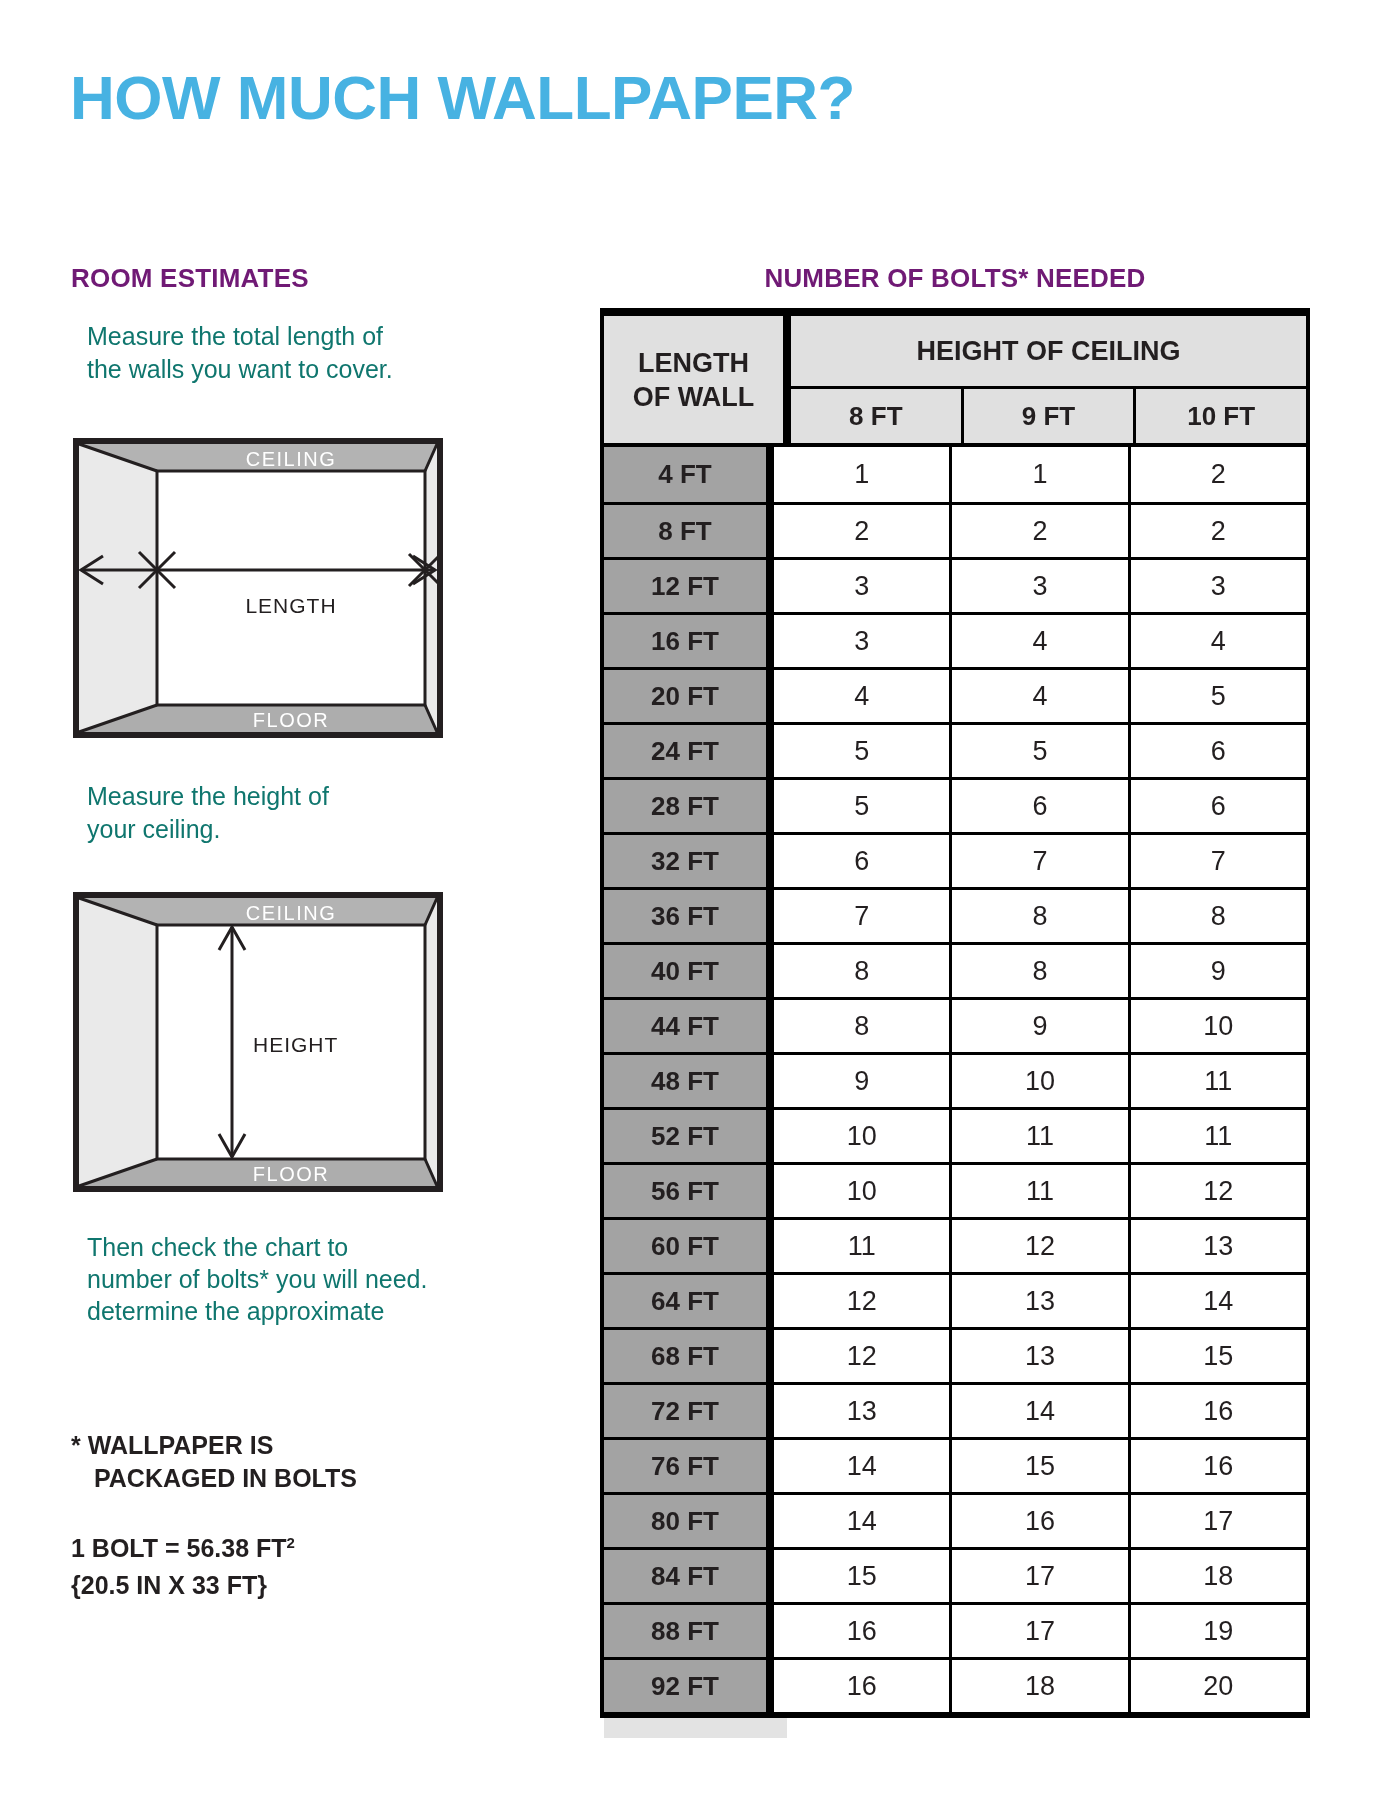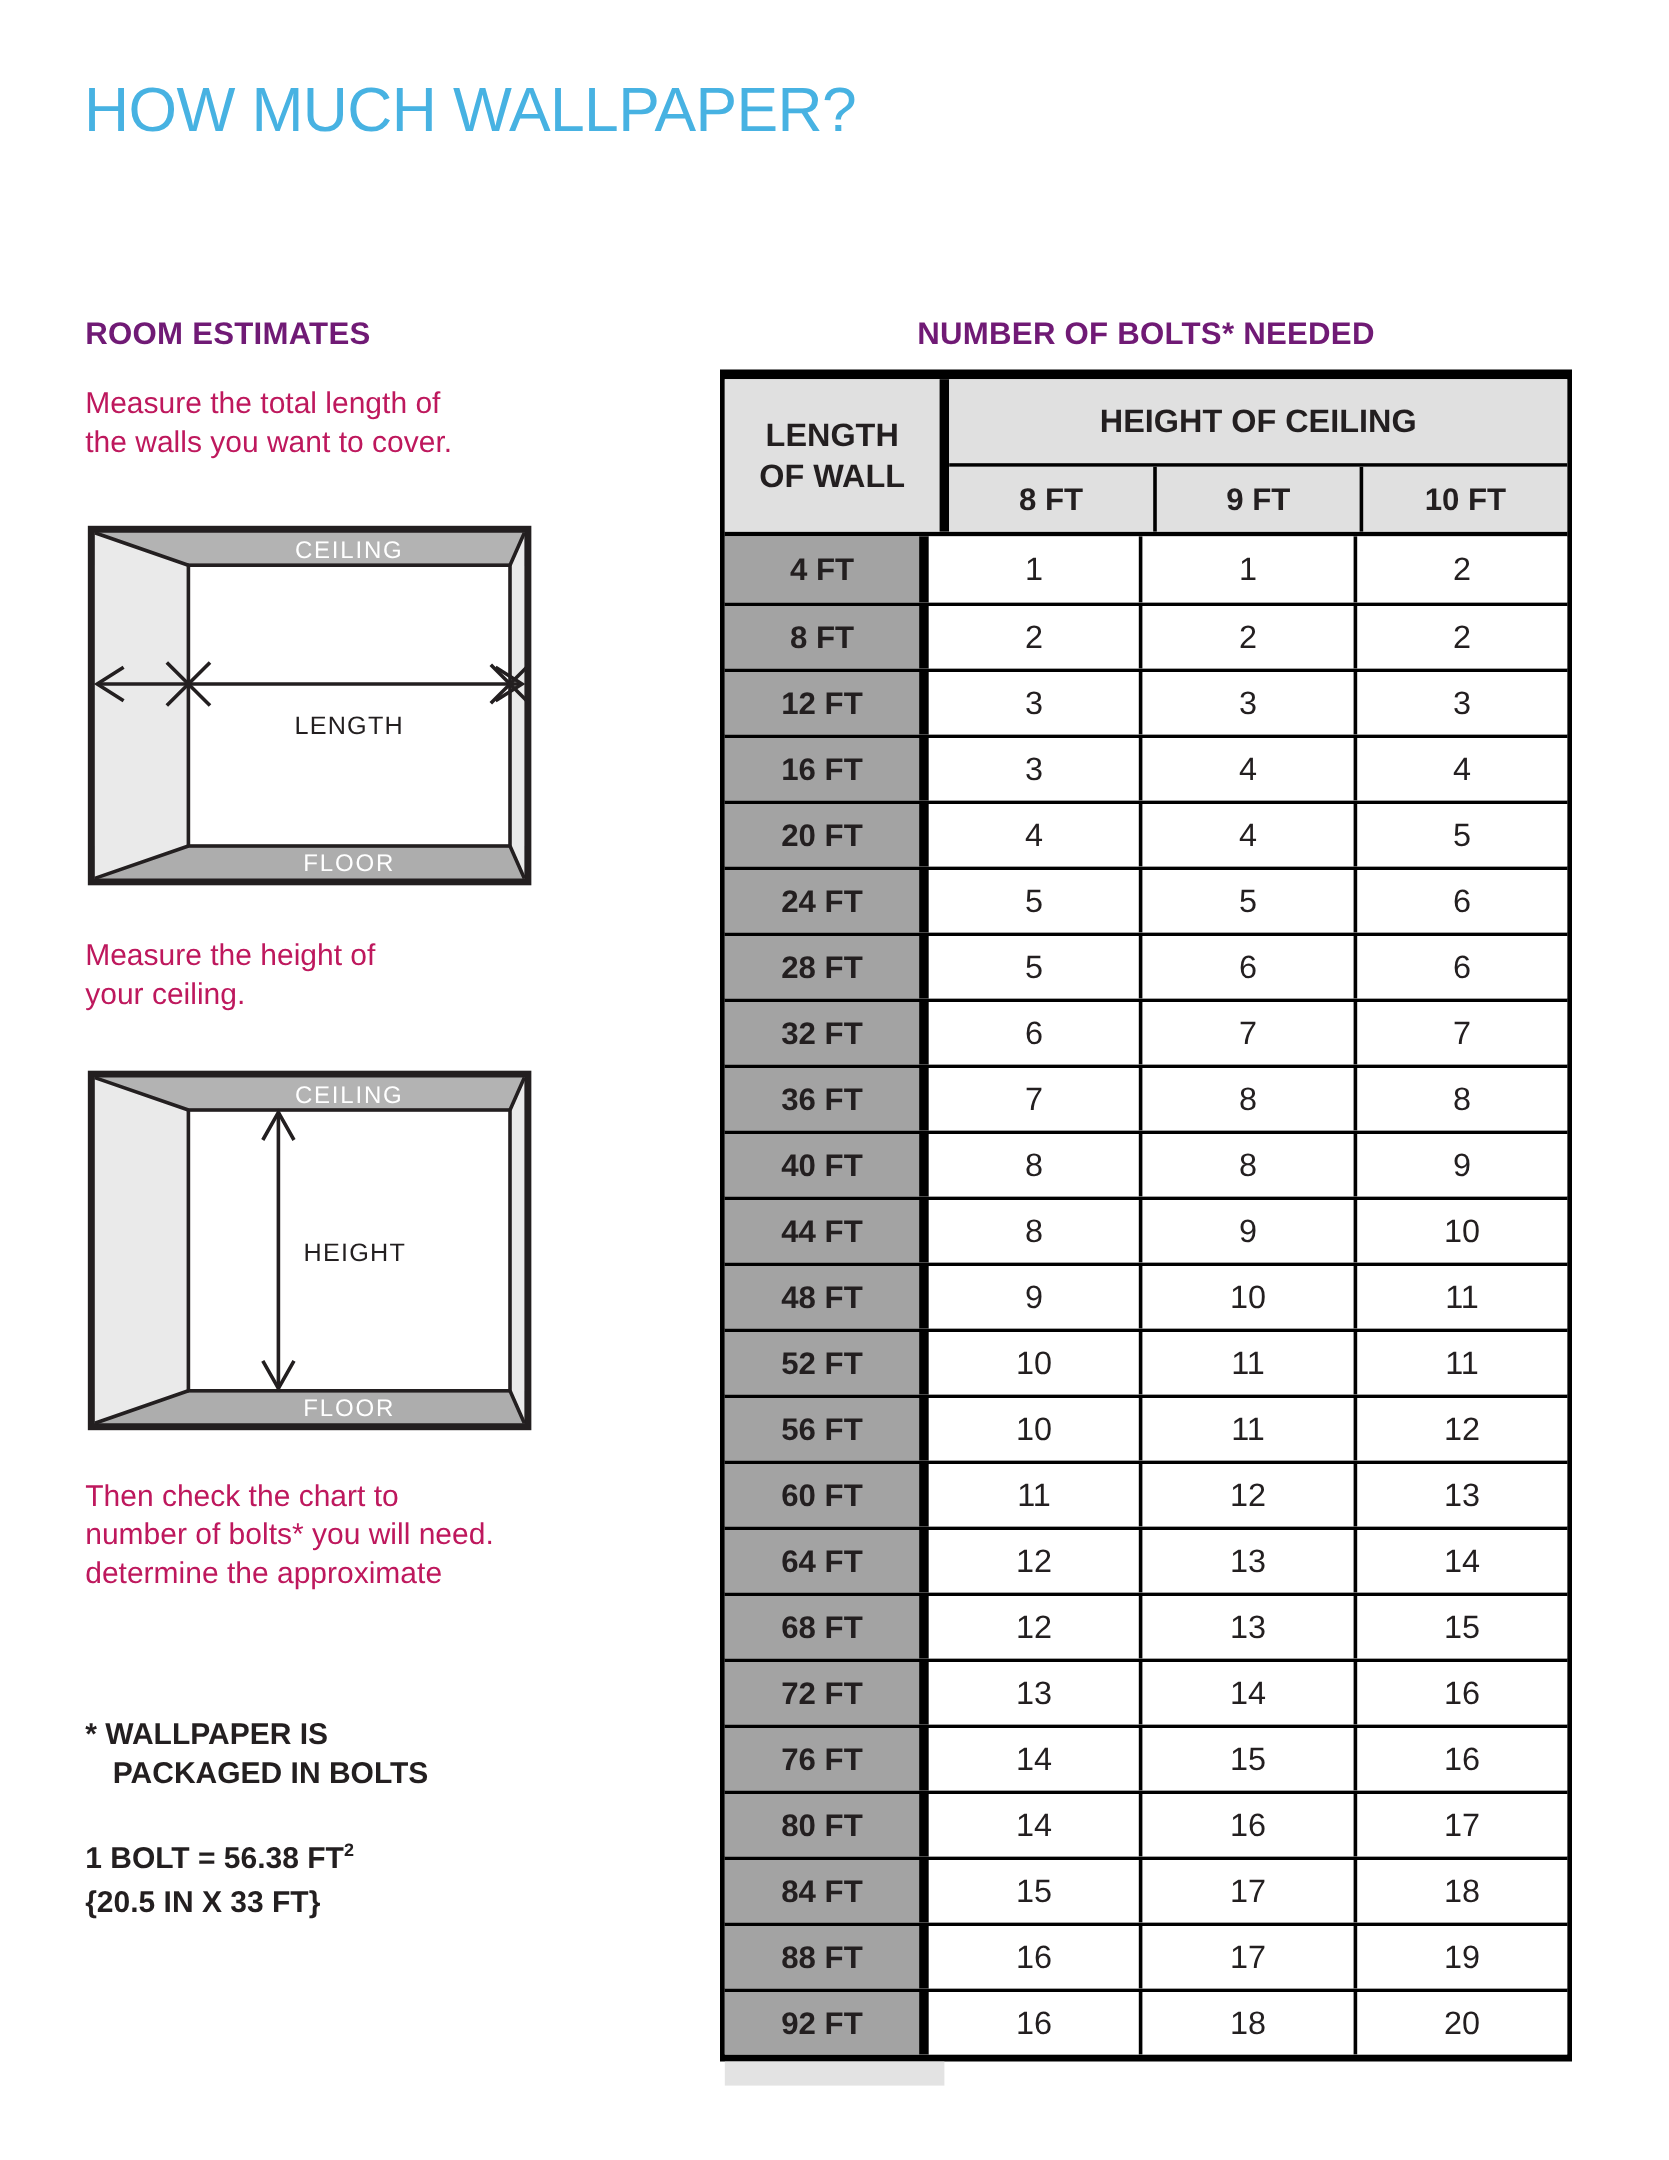--- a/index.html
+++ b/index.html
@@ -9,31 +9,31 @@
     position: relative;
     overflow: hidden;
     font-family: "Liberation Sans", "DejaVu Sans", sans-serif;
     color: #231f20;
   }
   .abs { position: absolute; }
 
   
   .page-title {
     left: 70px; top: 62px;
-    font-size: 52px; font-weight: normal; letter-spacing: -0.5px;
+    font-size: 62px; font-weight: bold; letter-spacing: -0.5px;
     color: #47b2e2;
   }
   .section-heading {
     font-size: 26px; font-weight: bold; color: #701a75; letter-spacing: 0.2px;
   }
   .h-room { left: 71px; top: 263px; }
   .h-table { left: 600px; top: 263px; width: 710px; text-align: center; }
 
   
-  .para { left: 71px; font-size: 25px; line-height: 33px; color: #be185d; }
+  .para { left: 87px; font-size: 25px; line-height: 33px; color: #0f766e; }
   .p1 { top: 320px; }
   .p2 { top: 780px; }
   .p3 { top: 1231px; line-height: 32px; }
 
   .note { left: 71px; top: 1429px; font-size: 25px; font-weight: bold; line-height: 33px; }
   .note .indent { margin-left: 23px; }
   .boltinfo { left: 71px; top: 1524px; font-size: 25px; font-weight: bold; line-height: 37px; }
   .boltinfo sup { font-size: 15px; vertical-align: super; }
 
   

